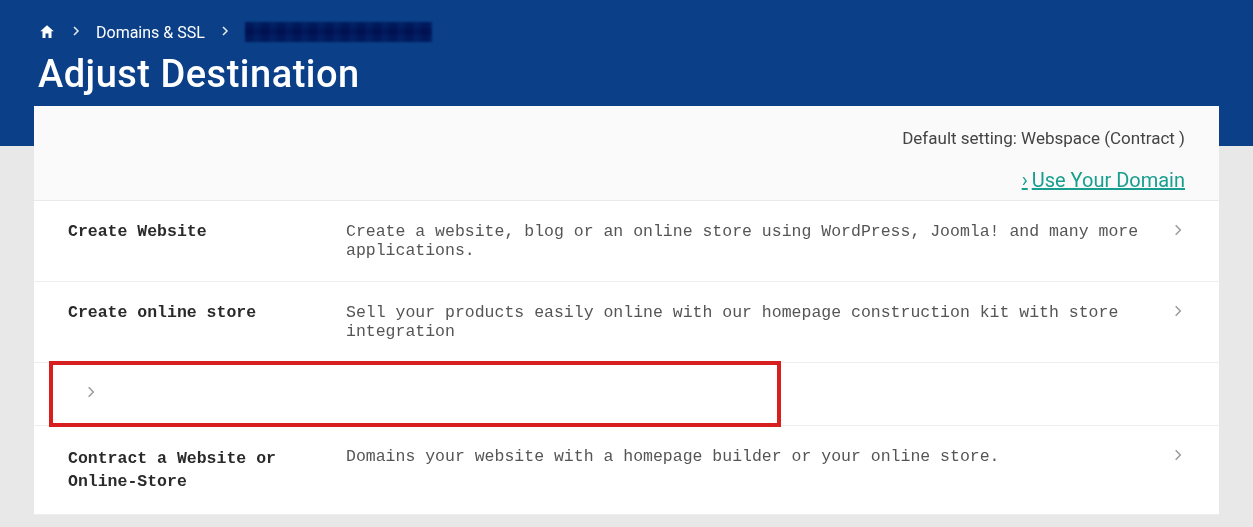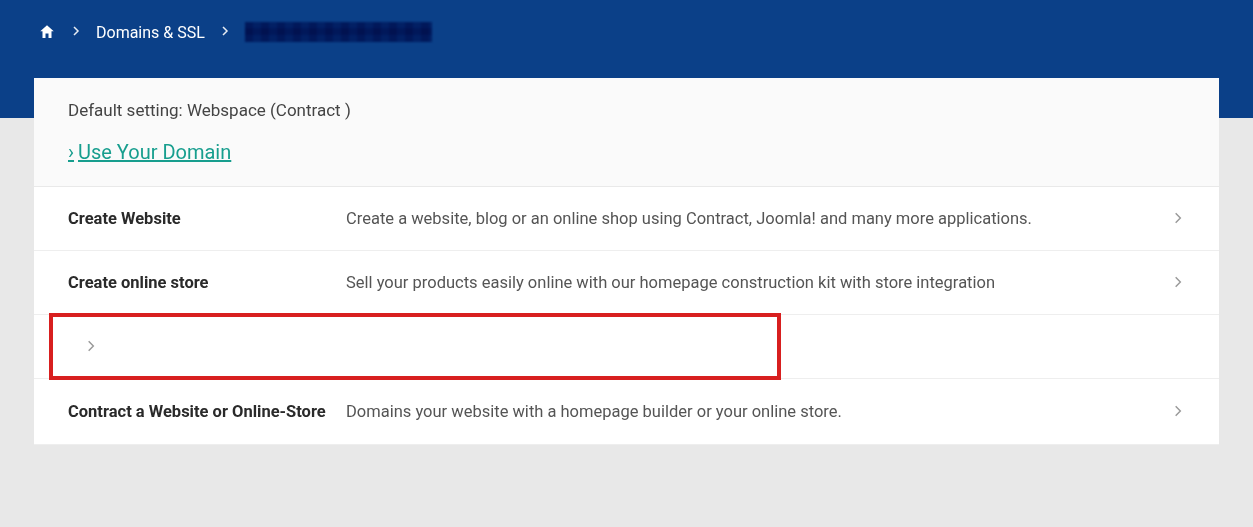--- a/index.html
+++ b/index.html
@@ -17,21 +17,21 @@
     .header {
       background: #0b4088;
       padding: 22px 38px 50px 38px;
       color: #fff;
     }
     .breadcrumb {
       display: flex;
       align-items: center;
       gap: 14px;
       font-size: 16px;
-      margin-bottom: 26px;
+      margin-bottom: 10px;
     }
     .breadcrumb .home-icon {
       width: 18px;
       height: 18px;
       display: inline-flex;
     }
     .breadcrumb .chevron {
       color: #fff;
       opacity: 0.9;
       font-size: 14px;
@@ -55,43 +55,43 @@
       font-weight: 500;
       letter-spacing: 0.5px;
     }
     .content {
       margin: -40px 34px 0 34px;
       background: #fff;
     }
     .info-bar {
       background: #fafafa;
       border-bottom: 1px solid #e9e9e9;
-      padding: 22px 34px 22px 34px;
-      text-align: left;
+      padding: 22px 34px 8px 34px;
+      text-align: right;
       color: #444;
       font-size: 17px;
     }
     .info-bar .link {
       display: block;
       margin-top: 20px;
       color: #179e8e;
       font-size: 20px;
     }
     .info-bar .link .chev {
       margin-right: 4px;
     }
     .list {
     }
     .row {
       display: flex;
-      align-items: center;
       padding: 21px 34px;
       border-bottom: 1px solid #eeeeee;
       cursor: pointer;
       position: relative;
+      font-family: Liberation Mono, monospace;
     }
     .row .title {
       width: 278px;
       flex-shrink: 0;
       font-weight: 700;
       font-size: 16.5px;
       color: #2a2a2a;
     }
     .row .desc {
       flex: 1;
@@ -133,35 +133,36 @@
         </svg>
     </span>
     <a href="#">Domains &amp; SSL</a>
     <span class="chevron">
       <svg viewBox="0 0 24 24" width="12" height="12" fill="none" stroke="#fff" stroke-width="3">
           <polyline points="8 4 16 12 8 20"></polyline>
         </svg>
     </span>
     <span class="pixelated"></span>
   </div>
+  <h1 class="page-title">Adjust Destination</h1>
 </div>
 
 <div class="content">
   <div class="info-bar">
     <span>Default setting: Webspace (Contract )</span>
     <a href="#" class="link">
       <span class="chev">›</span><span>Use Your Domain</span>
     </a>
   </div>
 
   <div class="list">
 
     <div class="row">
       <div class="title">Create Website</div>
-      <div class="desc">Create a website, blog or an online shop using Contract, Joomla! and many more applications.</div>
+      <div class="desc">Create a website, blog or an online store using WordPress, Joomla! and many more applications.</div>
       <div class="arrow">
         <svg viewBox="0 0 24 24" width="14" height="14" fill="none" stroke="#9a9a9a" stroke-width="2.5">
             <polyline points="8 4 16 12 8 20"></polyline>
           </svg>
       </div>
     </div>
 
     <div class="row">
       <div class="title">Create online store</div>
       <div class="desc">Sell your products easily online with our homepage construction kit with store integration</div>

